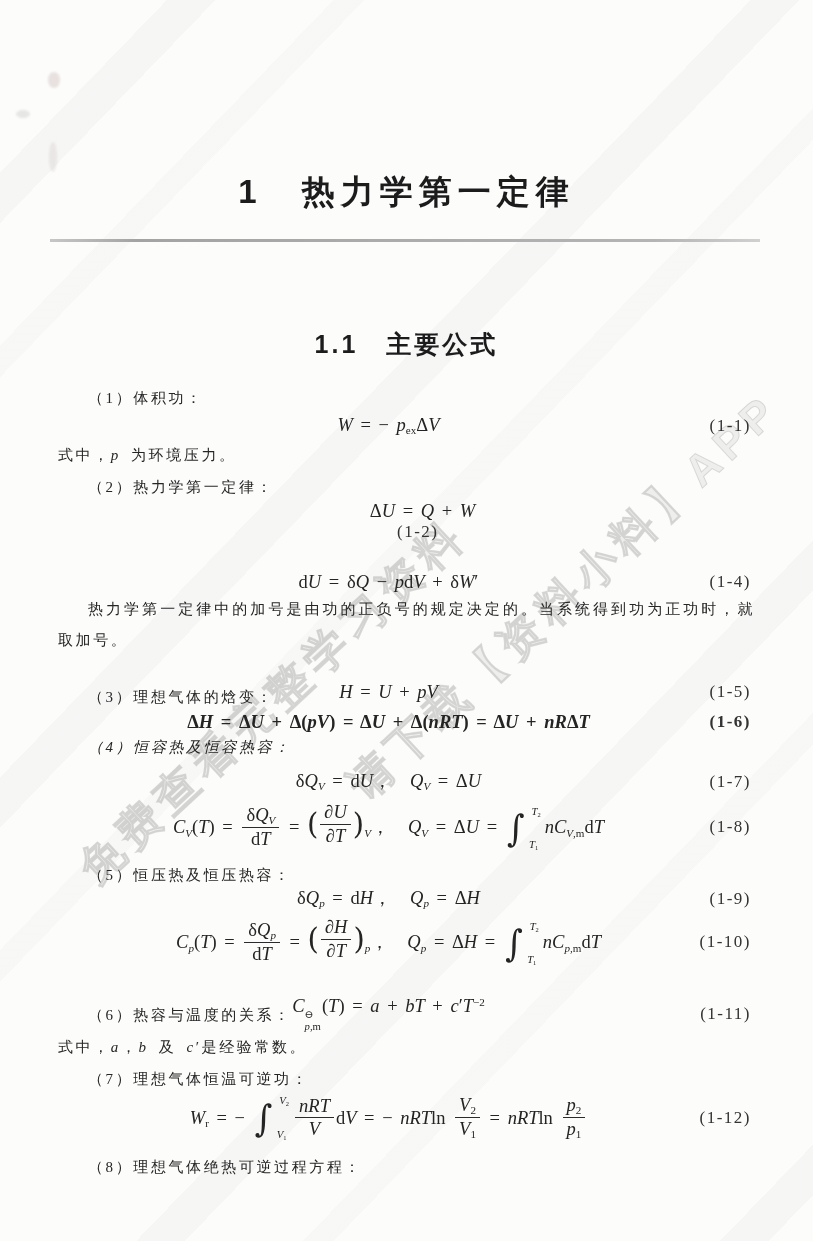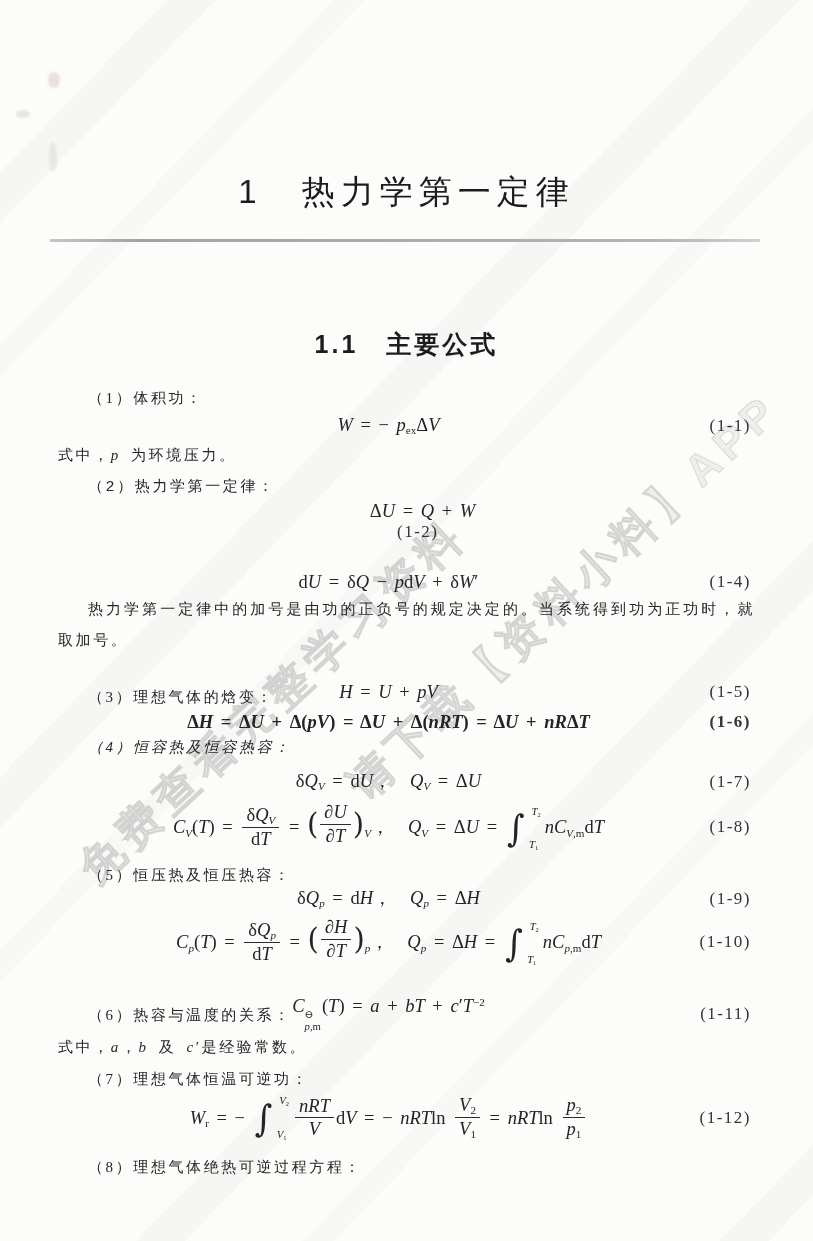--- a/index.html
+++ b/index.html
@@ -29,21 +29,21 @@
     -webkit-text-stroke:1px rgba(150,150,150,0.30);
     transform-origin:left center;transform:rotate(-43deg);
     pointer-events:none;
   }
   .wm1{left:86px;top:846px;}
   .wm2{left:356px;top:762px;}
   
   .title{
     position:absolute;left:0;right:0;top:170px;margin:0;text-align:center;
     font-family:"Liberation Sans","DejaVu Sans",sans-serif;
-    font-size:33px;font-weight:400;letter-spacing:6px;color:#1c1c1c;
+    font-size:33px;font-weight:700;letter-spacing:6px;color:#1c1c1c;
   }
   .rule{position:absolute;left:50px;width:710px;top:239px;height:2.5px;
     background:linear-gradient(to right,#c6c6c6,#a3a3a3 12%,#b4b4b4 85%,#d0d0d0);}
   .section{
     position:absolute;left:0;right:0;top:316px;margin:12px;text-align:center;
     font-family:"Liberation Sans","DejaVu Sans",sans-serif;
     font-size:25px;font-weight:700;letter-spacing:3px;color:#1c1c1c;
   }
   
   .para{
@@ -98,21 +98,21 @@
   <h2 class="section">1.1　主要公式</h2>
 
   <p class="para ind" style="top:383px;">（1）体积功：</p>
 
   <div class="frow" style="top:408px;">
     <span class="fmath"><span class="mi">W</span> = − <span class="mi">p</span><span class="msub">ex</span>Δ<span class="mi">V</span></span>
     <span class="flabel">(1-1)</span>
   </div>
 
   <p class="para" style="top:440px;">式中，<span class="mi">p</span> 为环境压力。</p>
-  <p class="para ind" style="top:472px;font-family:Liberation Mono, monospace;">（2）热力学第一定律：</p>
+  <p class="para ind" style="top:472px;">（2）热力学第一定律：</p>
 
   <div class="frow" style="top:500px;flex-direction:column;">
     <span class="fmath">Δ<span class="mi">U</span> = <span class="mi">Q</span> + <span class="mi">W</span></span>
     <span class="flabel">(1-2)</span>
   </div>
   <div class="frow" style="top:564px;">
     <span class="fmath">d<span class="mi">U</span> = δ<span class="mi">Q</span> − <span class="mi">p</span>d<span class="mi">V</span> + δ<span class="mi">W</span>′</span>
     <span class="flabel">(1-4)</span>
   </div>
 

